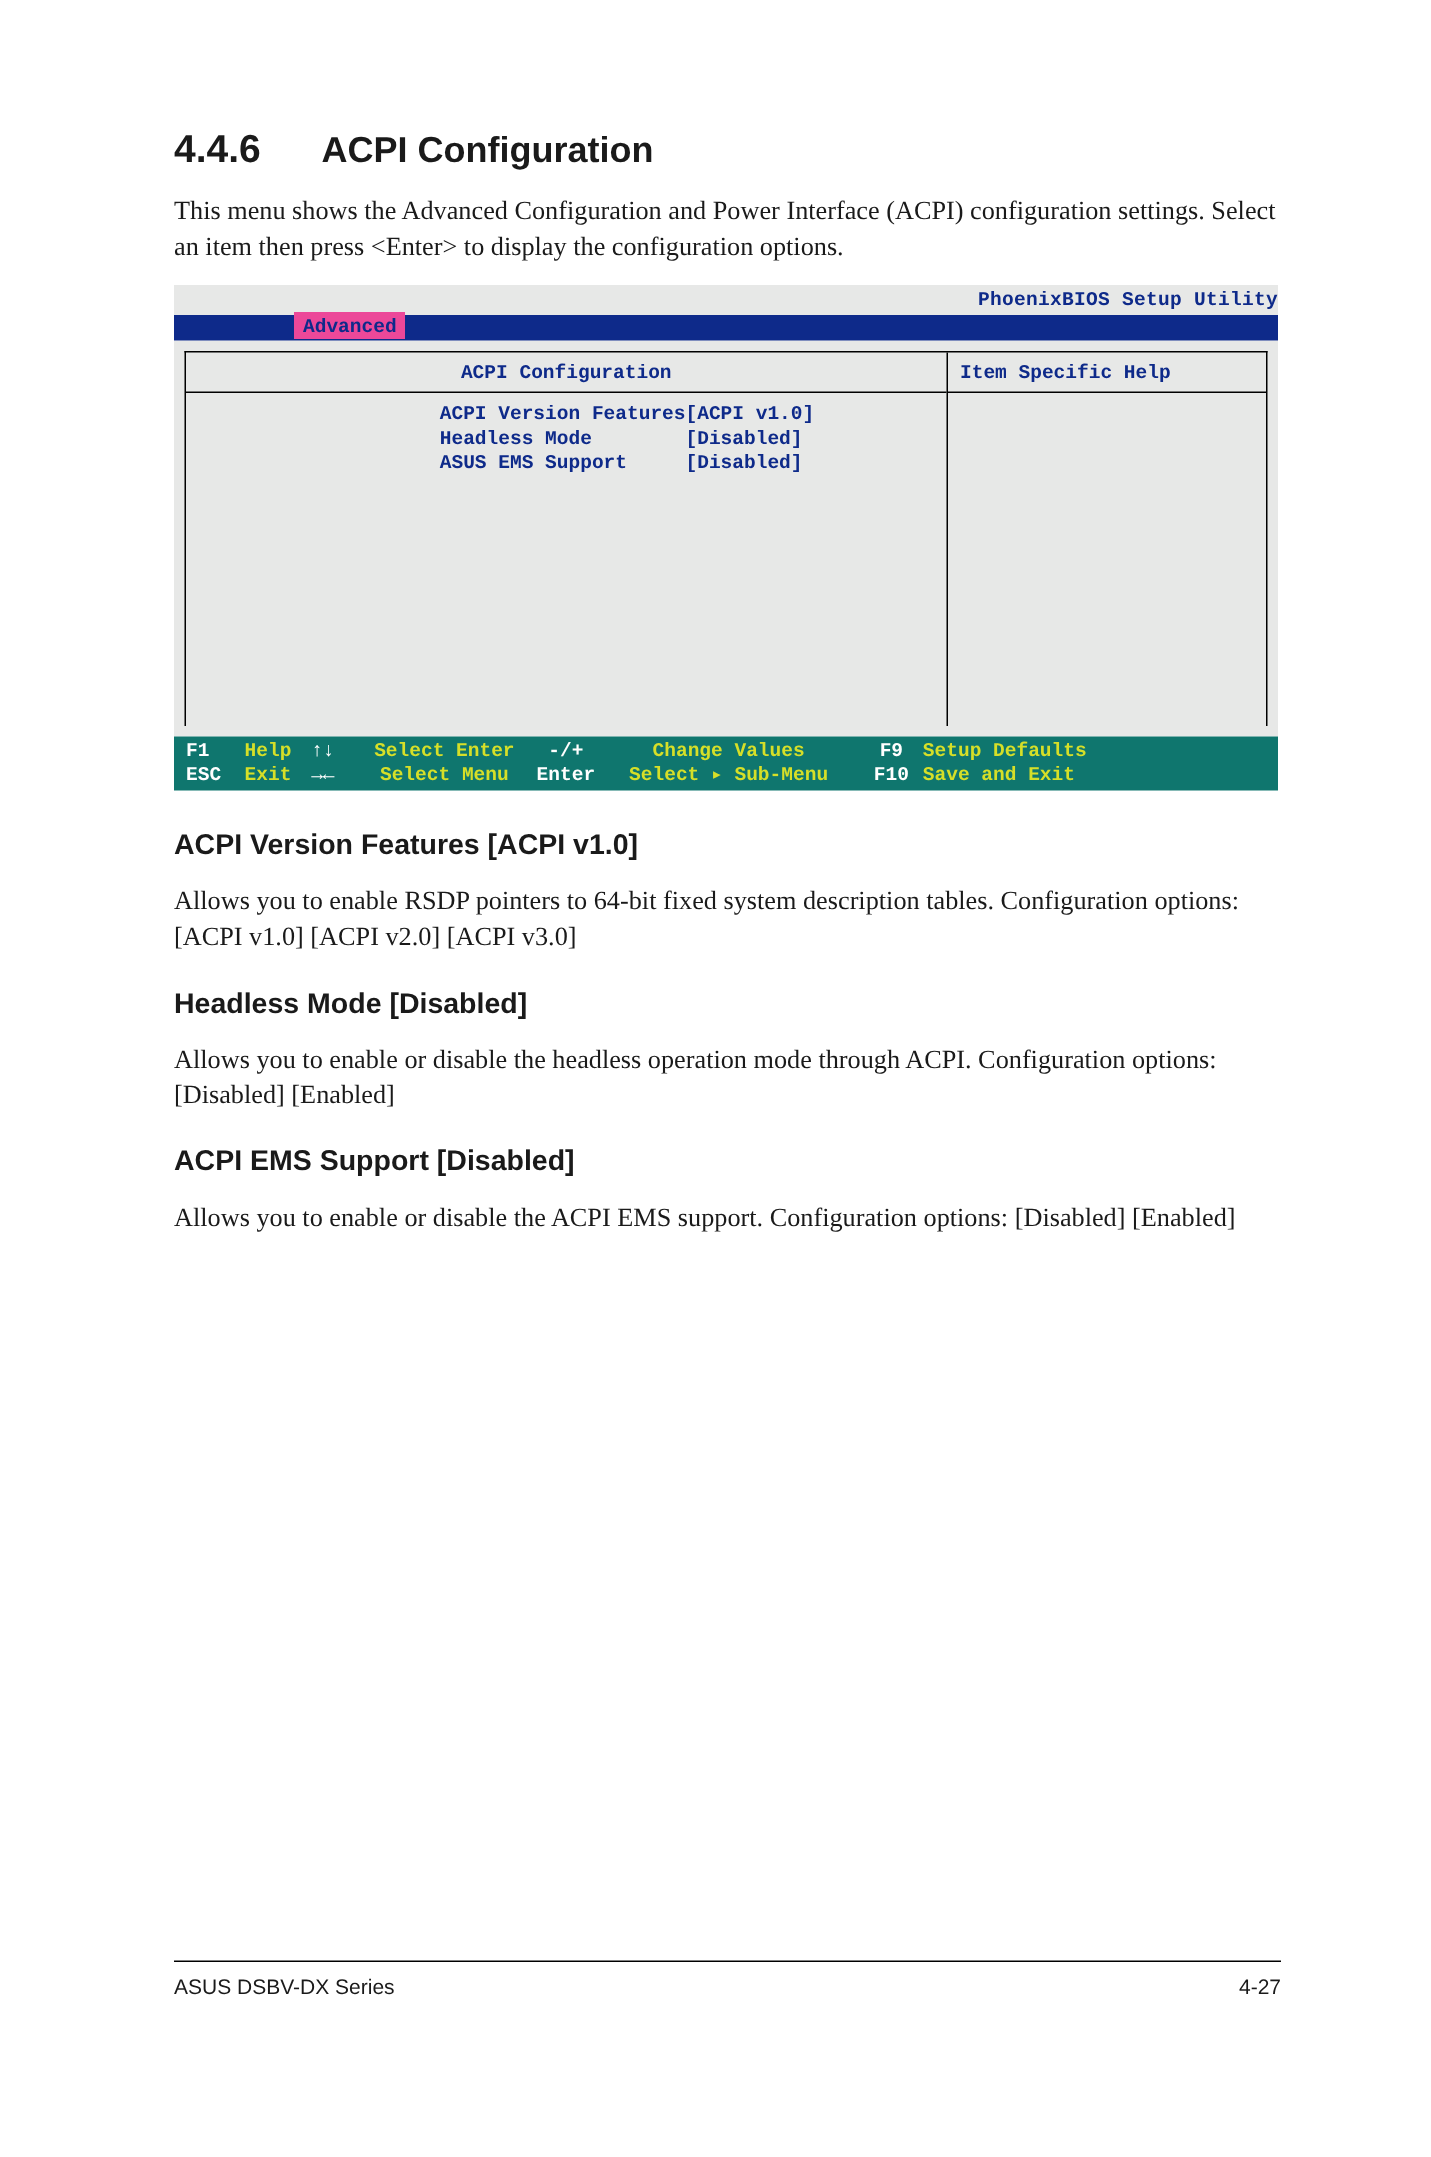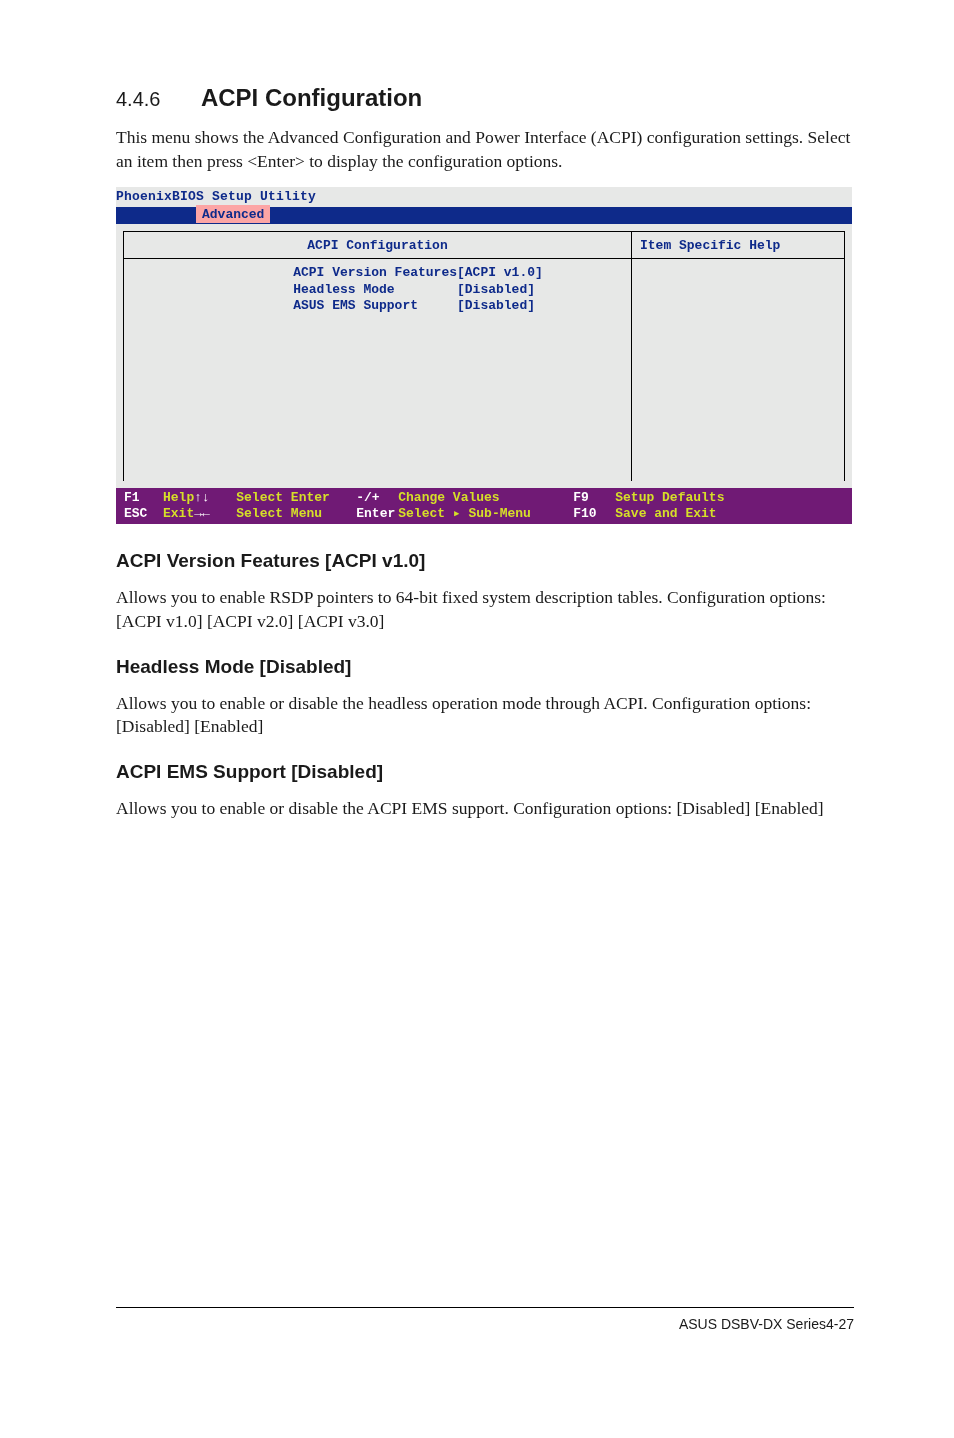--- a/index.html
+++ b/index.html
@@ -10,22 +10,22 @@
     color: #1a1a1a;
     width: 954px;
   }
   .page {
     padding: 84px 100px 40px 116px;
     box-sizing: border-box;
     min-height: 1380px;
     position: relative;
   }
   .sec-num {
-    font-size: 20px;
-    font-weight: normal;
+    font-size: 26px;
+    font-weight: bold;
     display: inline-block;
   }
   .sec-title {
     font-size: 24px;
     font-weight: bold;
     display: inline-block;
     margin-left: 36px;
   }
   .body-text {
     font-size: 17.5px;
@@ -47,35 +47,35 @@
     width: 736px;
     margin-top: 14px;
     font-family: "Courier New", monospace;
     font-weight: bold;
     font-size: 13px;
     color: #0e2a8a;
   }
   .bios-titlebar {
     background: #e7e8e7;
     height: 20px;
-    text-align: left;
+    text-align: right;
     line-height: 20px;
     letter-spacing: 0.2px;
     position: relative;
   }
   .bios-tabrow {
     background: #0e2a8a;
     height: 17px;
     position: relative;
   }
   .bios-tab {
     position: absolute;
     left: 80px;
     top: -2px;
-    background: #fca5a5;
+    background: #ec4899;
     padding: 2px 6px 1px 6px;
     color: #0e2a8a;
   }
 
   .bios-body {
     background: #e7e8e7;
     padding: 7px;
   }
   .bios-cols {
     display: flex;
@@ -116,23 +116,24 @@
     text-align: left;
     min-width: 160px;
   }
   .bios-content-right {
     height: 210px;
     padding: 6px 8px;
     line-height: 1.25;
   }
 
   .bios-footer {
-    background: #701a75;
+    background: #0f766e;
     padding: 2px 8px 3px 8px;
     color: #d6df28;
+    text-align: center;
   }
   .bios-footer-row {
     display: flex;
     white-space: pre;
     line-height: 1.2;
   }
   .bios-footer-row .k  { color: #fff; min-width: 42px; }
   .bios-footer-row .l  { color: #d6df28; }
   .bios-fcol1{min-width:105px}
   .bios-fcol2{min-width:32px}
@@ -143,21 +144,21 @@
 
   .page-footer {
     position: absolute;
     bottom: 48px;
     left: 116px;
     right: 100px;
     border-top: 1px solid #000;
     font-size: 14px;
     padding-top: 8px;
     display: flex;
-    justify-content: flex-end;
+    justify-content: space-between;
   }
 </style>
 </head>
 <body>
 
 <div class="page">
 
   <div>
     <span class="sec-num">4.4.6</span>
     <span class="sec-title">ACPI Configuration</span>

